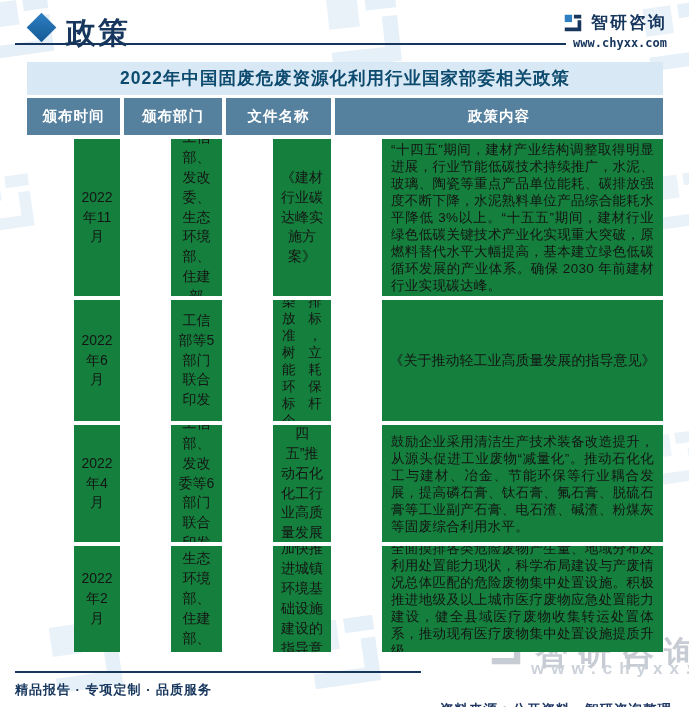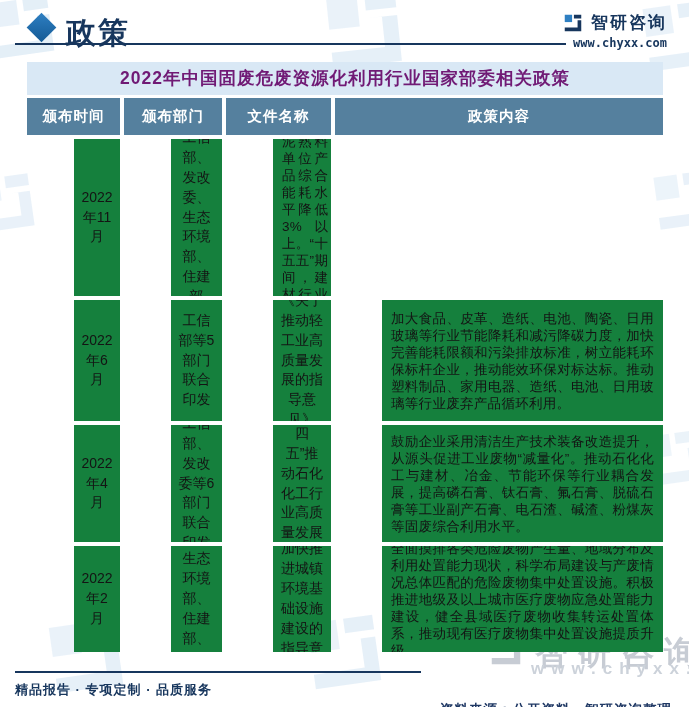--- a/index.html
+++ b/index.html
@@ -36,21 +36,21 @@
   .brand { position:absolute; right:22px; top:11px; display:flex; align-items:center; gap:7px; }
   .brand-name { font-size:17px; font-weight:bold; color:#17365d; letter-spacing:2px; }
   .brand-site {
     position:absolute; right:22px; top:36px; font-size:12px; font-weight:bold;
     color:#17365d; font-family:"DejaVu Sans Mono", monospace;
   }
   
   .table-wrap { position:absolute; z-index:1; left:27px; top:62px; width:636px; }
   .tbl-title {
     height:33px; line-height:33px; text-align:center;
-    background:#d9e8f5; color:#701a75; font-size:17.5px; font-weight:bold;
+    background:#d9e8f5; color:#0c4a6e; font-size:17.5px; font-weight:bold;
     letter-spacing:1px; margin-bottom:3px;
   }
   .grid-row { display:grid; grid-template-columns:93px 98px 105px 1fr; gap:4px; margin-top:4px; }
   .grid-row.hdr { margin-top:2px; }
   .th {
     background:#55809e; color:#ffffff; font-size:14.5px; font-weight:bold;
     height:37px; display:flex; align-items:center; justify-content:center; letter-spacing:1px;
   }
   .td {
     background:#15803d; color:#141414; display:flex; align-items:center; justify-content:center;
@@ -149,28 +149,29 @@
     <div class="grid-row hdr">
       <div class="th">颁布时间</div>
       <div class="th">颁布部门</div>
       <div class="th">文件名称</div>
       <div class="th">政策内容</div>
     </div>
 
     <div class="grid-row">
       <div class="td r1">2022年11月</div>
       <div class="td r1">工信部、发改委、生态环境部、住建部</div>
+      <div class="td r1">《建材行业碳达峰实施方案》</div>
       <div class="td r1 content">“十四五”期间，建材产业结构调整取得明显进展，行业节能低碳技术持续推广，水泥、玻璃、陶瓷等重点产品单位能耗、碳排放强度不断下降，水泥熟料单位产品综合能耗水平降低 3%以上。“十五五”期间，建材行业绿色低碳关键技术产业化实现重大突破，原燃料替代水平大幅提高，基本建立绿色低碳循环发展的产业体系。确保 2030 年前建材行业实现碳达峰。</div>
     </div>
 
     <div class="grid-row">
       <div class="td r2">2022年6月</div>
       <div class="td r2">工信部等5部门联合印发</div>
+      <div class="td r2 content">加大食品、皮革、造纸、电池、陶瓷、日用玻璃等行业节能降耗和减污降碳力度，加快完善能耗限额和污染排放标准，树立能耗环保标杆企业，推动能效环保对标达标。推动塑料制品、家用电器、造纸、电池、日用玻璃等行业废弃产品循环利用。</div>
       <div class="td r2">《关于推动轻工业高质量发展的指导意见》</div>
-      <div class="td r2 content">加大食品、皮革、造纸、电池、陶瓷、日用玻璃等行业节能降耗和减污降碳力度，加快完善能耗限额和污染排放标准，树立能耗环保标杆企业，推动能效环保对标达标。推动塑料制品、家用电器、造纸、电池、日用玻璃等行业废弃产品循环利用。</div>
     </div>
 
     <div class="grid-row">
       <div class="td r3">2022年4月</div>
       <div class="td r3">工信部、发改委等6部门联合印发</div>
       <div class="td r3">《关于“十四五”推动石化化工行业高质量发展的指导意见》</div>
       <div class="td r3 content">鼓励企业采用清洁生产技术装备改造提升，从源头促进工业废物“减量化”。推动石化化工与建材、冶金、节能环保等行业耦合发展，提高磷石膏、钛石膏、氟石膏、脱硫石膏等工业副产石膏、电石渣、碱渣、粉煤灰等固废综合利用水平。</div>
     </div>
 
     <div class="grid-row">

